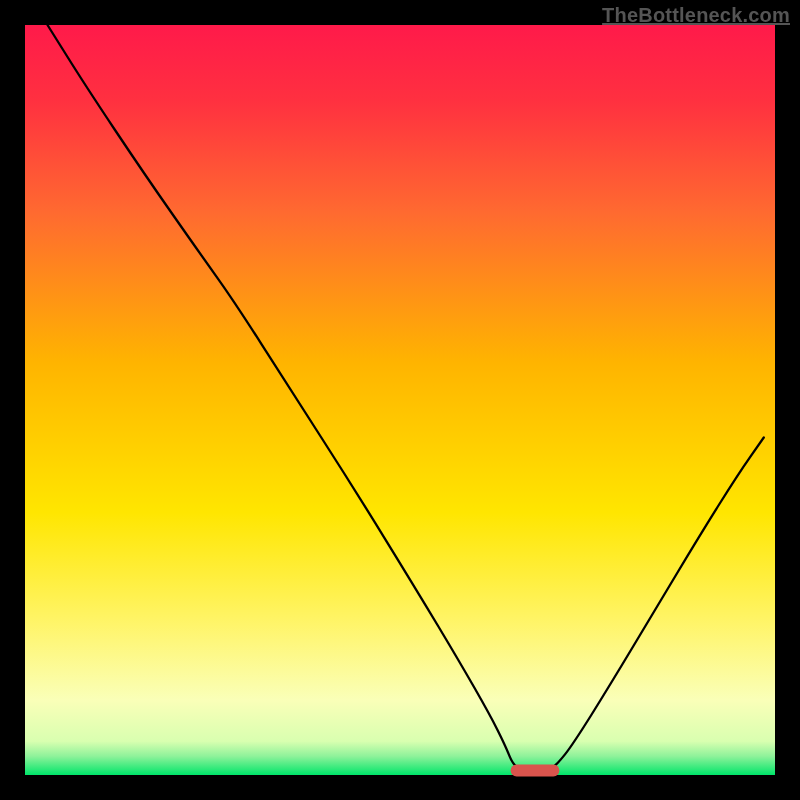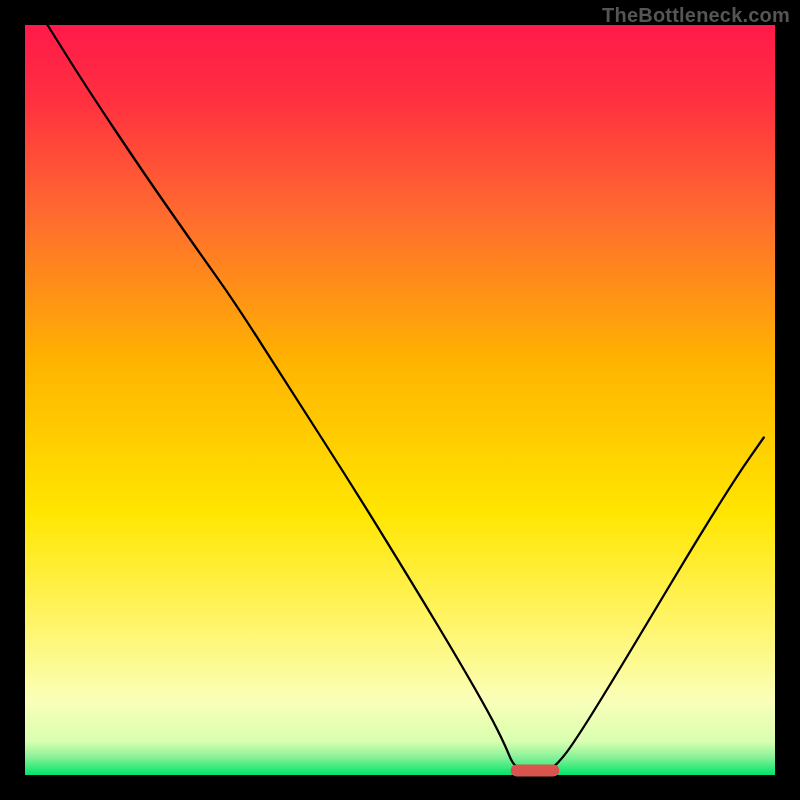--- a/index.html
+++ b/index.html
@@ -18,20 +18,21 @@
   }
   .watermark {
     position: absolute;
     top: 4px;
     right: 10px;
     color: #555;
     font-size: 20px;
     font-weight: 600;
     z-index: 5;
     letter-spacing: 0.2px;
+    text-decoration: underline;
   }
   svg {
     display: block;
   }
 </style>
 </head>
 <body>
 
 <div class="chart-container">
   <div class="watermark">TheBottleneck.com</div>

